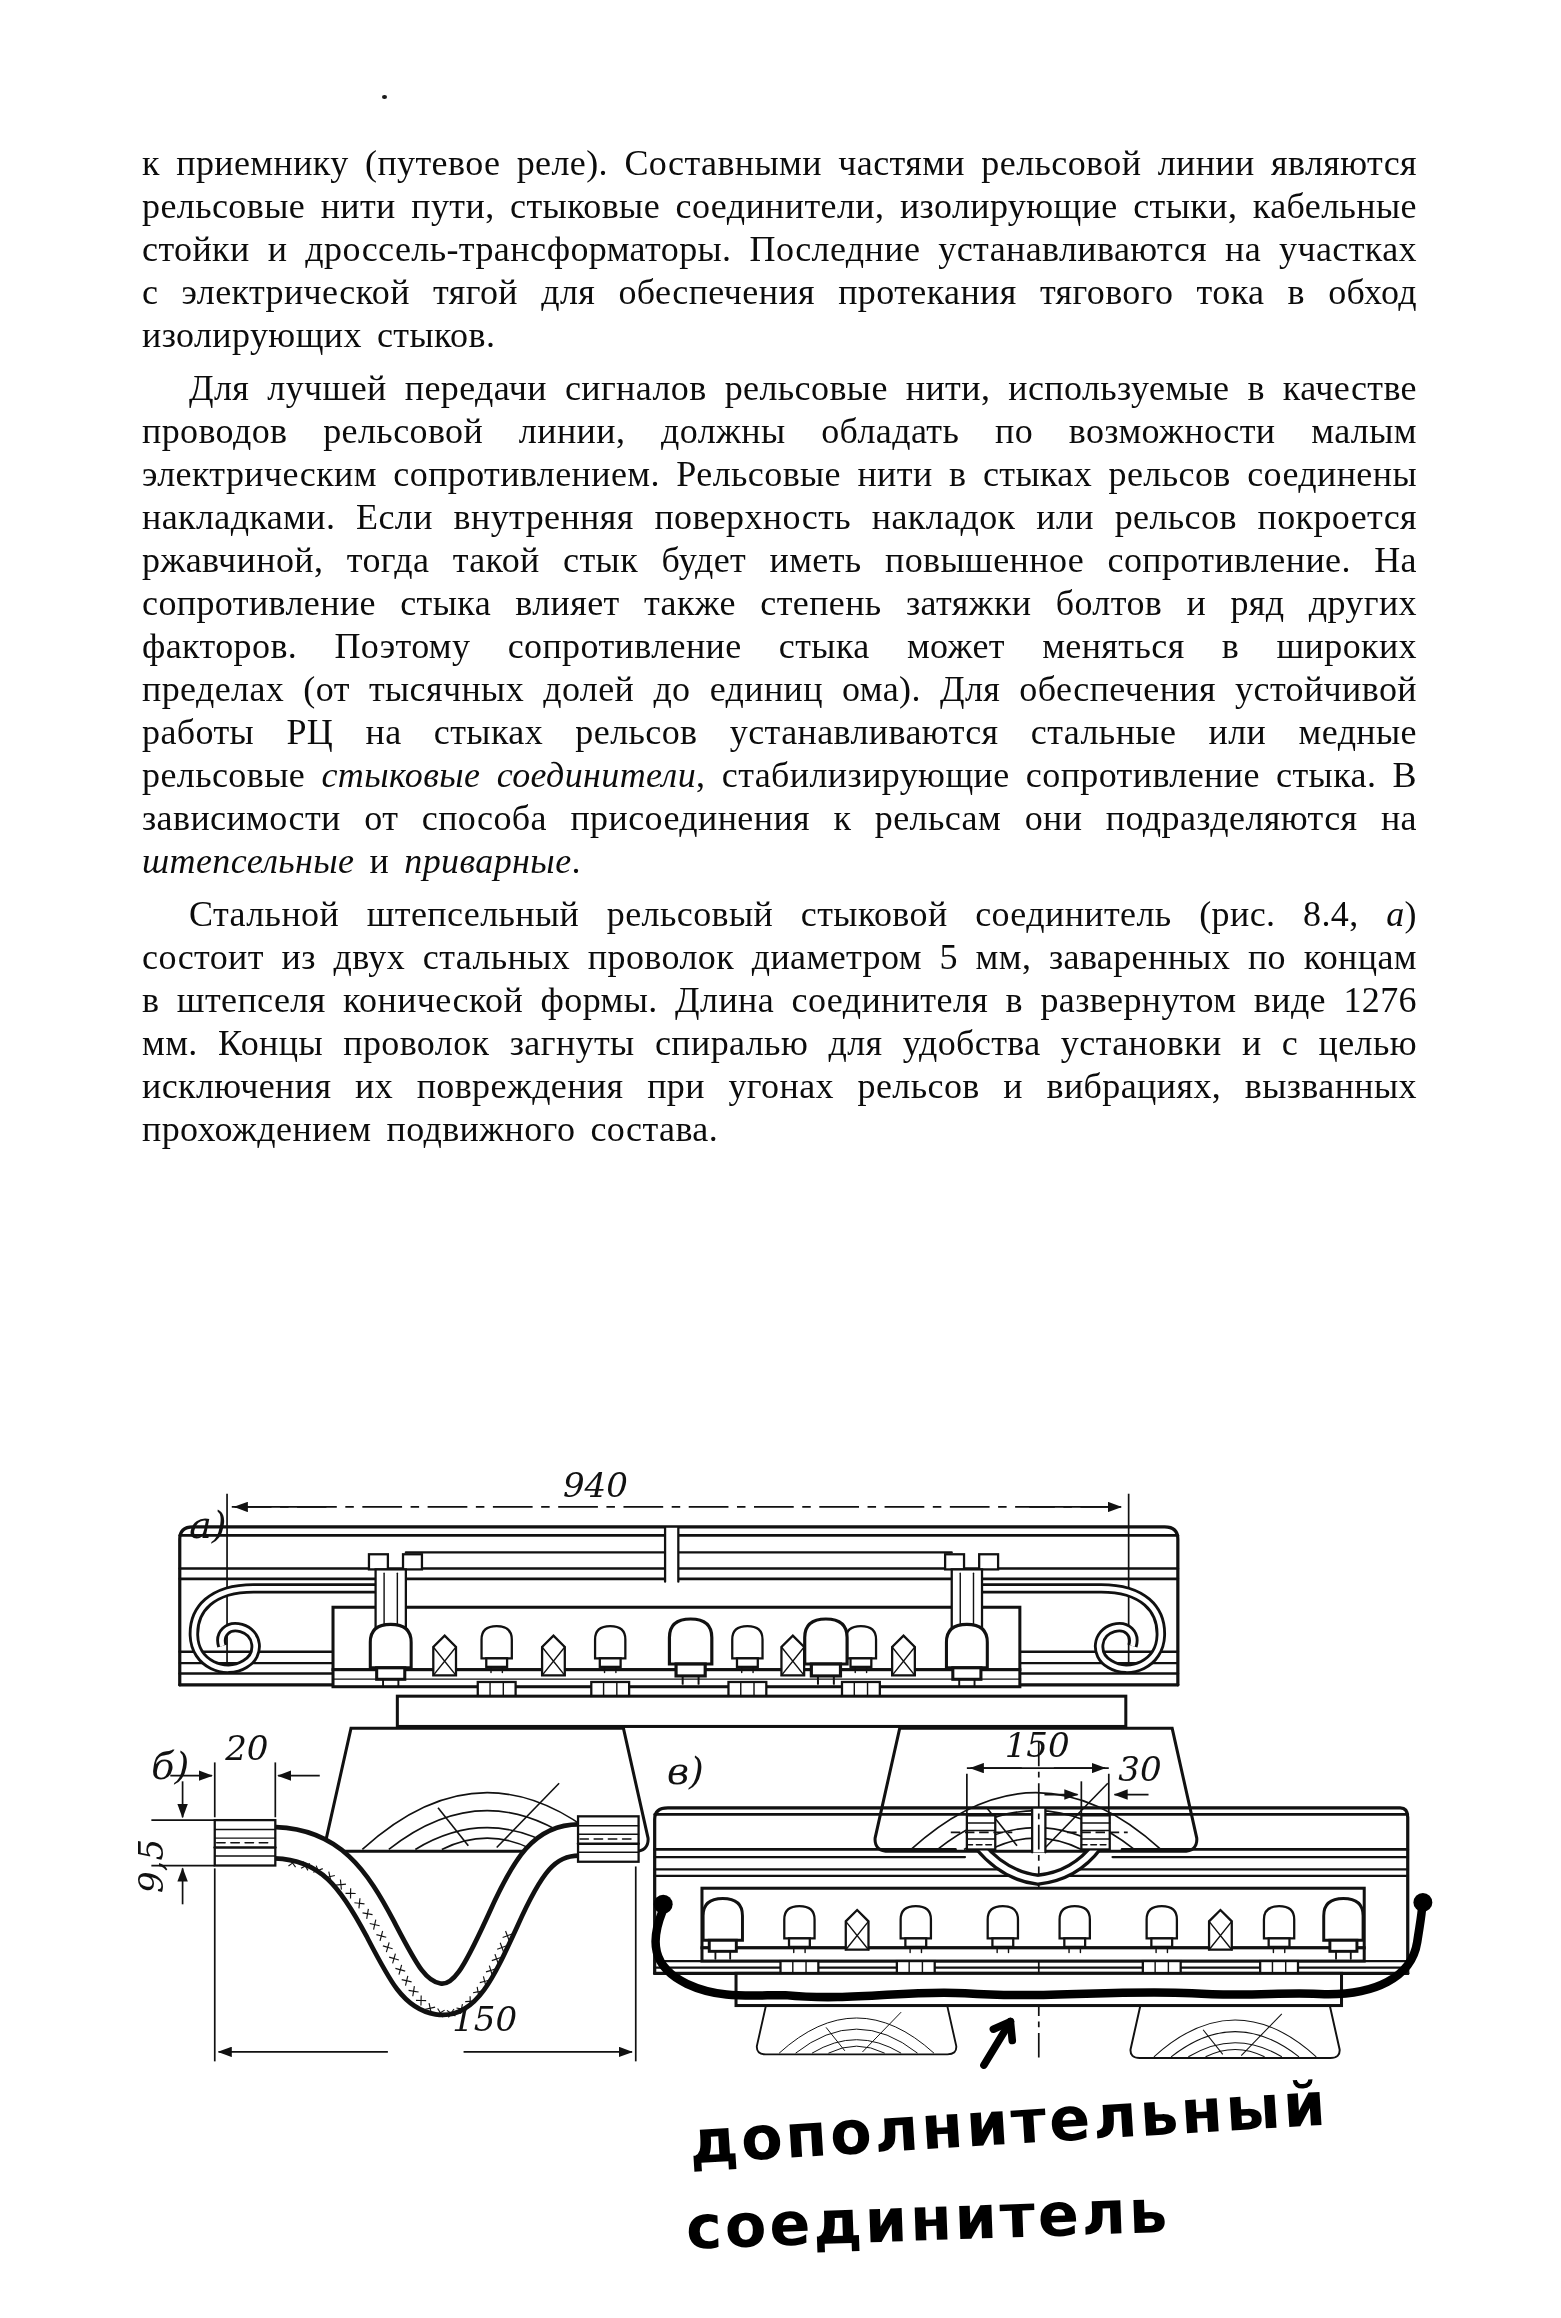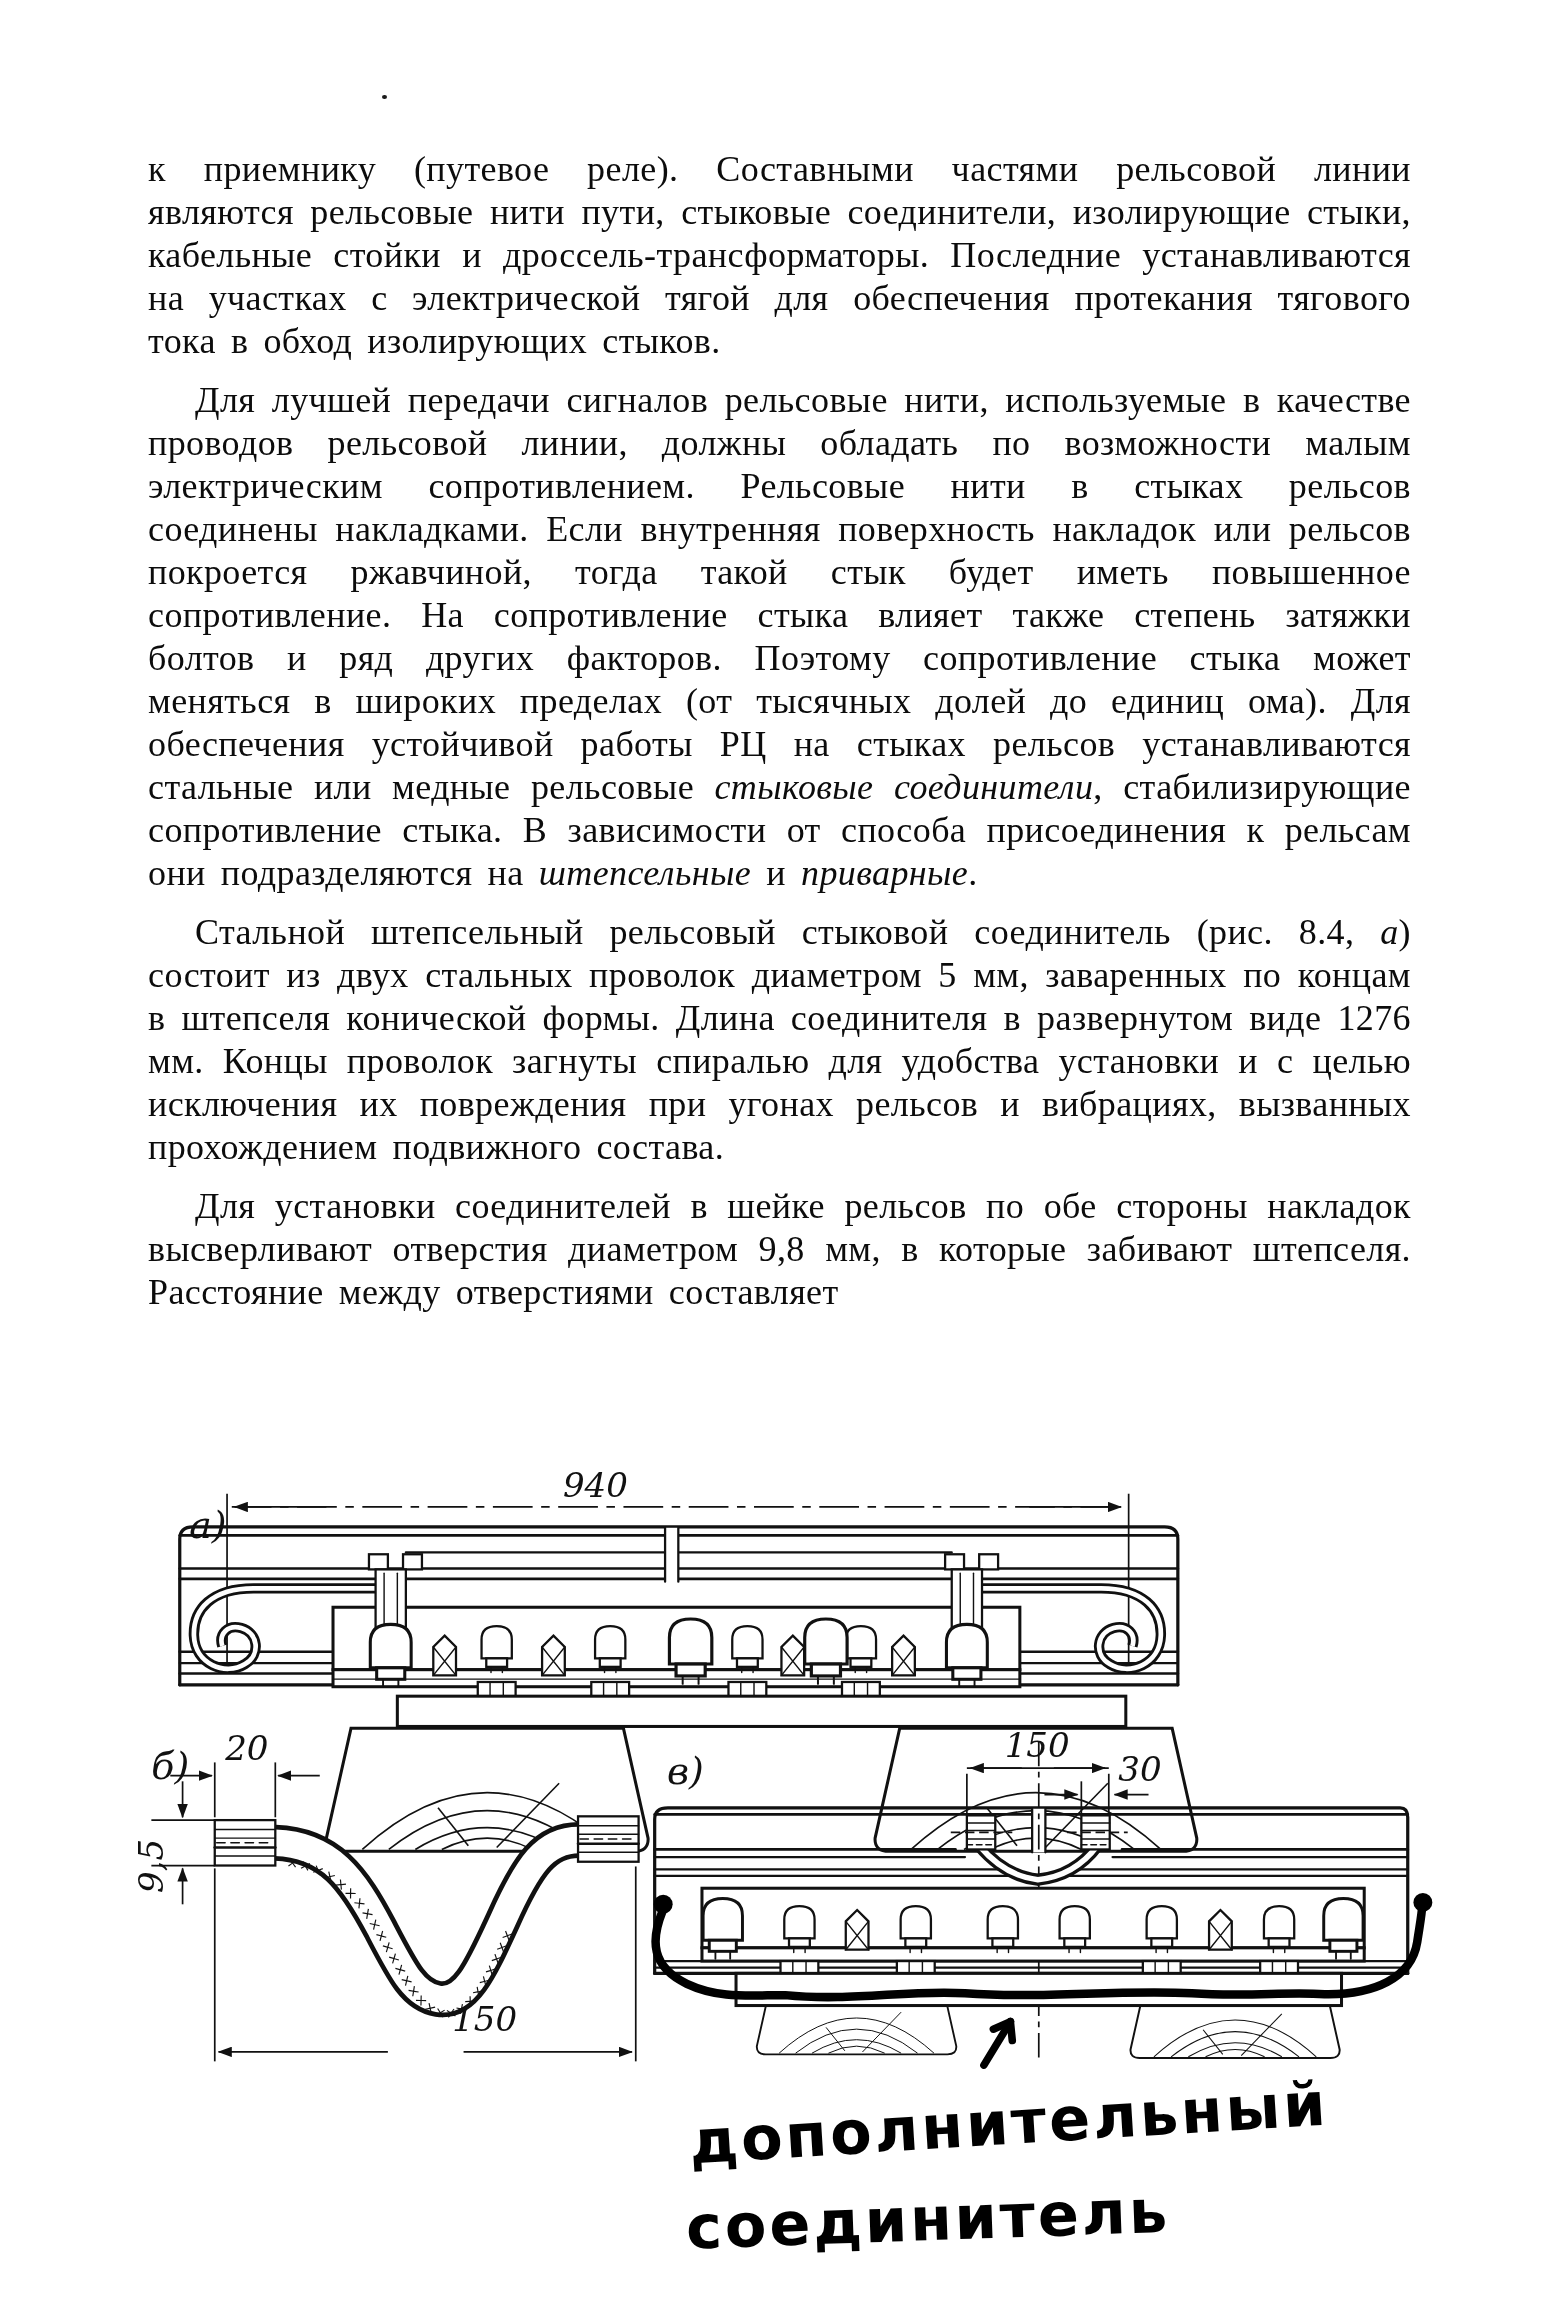--- a/index.html
+++ b/index.html
@@ -11,21 +11,21 @@
     font-family:"Liberation Serif",serif;
     color:#0c0c0c;
   }
   .text-block{
     position:absolute;
     left:132px;top:132px;width:1295px;
     font-size:36px;line-height:43px;
     letter-spacing:0.4px;word-spacing:5.7px;
     text-align:justify;
   }
-  .text-block p{margin:16px;}
+  .text-block p{margin:10px;}
   .text-block p.indent{text-indent:47px;font-family:Liberation Serif, serif;}
   .speck{position:absolute;left:382px;top:95px;width:4.7px;height:3.8px;background:#1a1a1a;border-radius:50%;}
   .figure{position:absolute;left:0;top:1448px;width:1561px;height:871px;}
   
   .ln{fill:none;stroke:#111;stroke-width:2.4;stroke-linecap:round;}
   .th{stroke-width:3.4;}
   .md{stroke-width:2.8;}
   .tn{stroke-width:1.5;}
   .fw{fill:#fff;stroke:#111;stroke-width:2.4;}
   .fwth{fill:#fff;stroke:#111;stroke-width:3.2;}
@@ -48,21 +48,20 @@
 <body>
 
 <div class="page">
 
   <div class="speck"></div>
 
   <div class="text-block">
       <p class="para"><span>к приемнику (путевое реле). Составными частями рельсовой линии являются рельсовые нити пути, стыковые соединители, изолирующие стыки, кабельные стойки и дроссель-трансформаторы. Последние устанавливаются на участках с электрической тягой для обеспечения протекания тягового тока в обход изолирующих стыков.</span></p>
       <p class="para indent"><span>Для лучшей передачи сигналов рельсовые нити, используемые в качестве проводов рельсовой линии, должны обладать по возможности малым электрическим сопротивлением. Рельсовые нити в стыках рельсов соединены накладками. Если внутренняя поверхность накладок или рельсов покроется ржавчиной, тогда такой стык будет иметь повышенное сопротивление. На сопротивление стыка влияет также степень затяжки болтов и ряд других факторов. Поэтому сопротивление стыка может меняться в широких пределах (от тысячных долей до единиц ома). Для обеспечения устойчивой работы РЦ на стыках рельсов устанавливаются стальные или медные рельсовые </span><i>стыковые соединители</i><span>, стабилизирующие сопротивление стыка. В зависимости от способа присоединения к рельсам они подразделяются на </span><i>штепсельные</i><span> и </span><i>приварные</i><span>.</span></p>
       <p class="para indent"><span>Стальной штепсельный рельсовый стыковой соединитель (рис. 8.4, </span><i>а</i><span>) состоит из двух стальных проволок диаметром 5 мм, заваренных по концам в штепселя конической формы. Длина соединителя в развернутом виде 1276 мм. Концы проволок загнуты спиралью для удобства установки и с целью исключения их повреждения при угонах рельсов и вибрациях, вызванных прохождением подвижного состава.</span></p>
-      <p class="para indent"><span>Для установки соединителей в шейке рельсов по обе стороны накладок высверливают отверстия диаметром 9,8 мм, в которые забивают штепселя. Расстояние между отверстиями составляет</span></p>
     </div>
 
   <svg class="figure" viewBox="0 0 1650 920">
     <defs>
       <marker id="ah" markerWidth="15" markerHeight="11" refX="14" refY="5.5" orient="auto" markerUnits="userSpaceOnUse">
         <path d="M0,0 L15,5.5 L0,11 Z" fill="#111"></path>
       </marker>
       <g id="dome">
         <path class="fw" d="M-16,0 V-20 Q-16,-34 0,-34 Q16,-34 16,-20 V0 Z"></path>
         <rect class="fw" x="-11" y="0" width="22" height="9"></rect>

